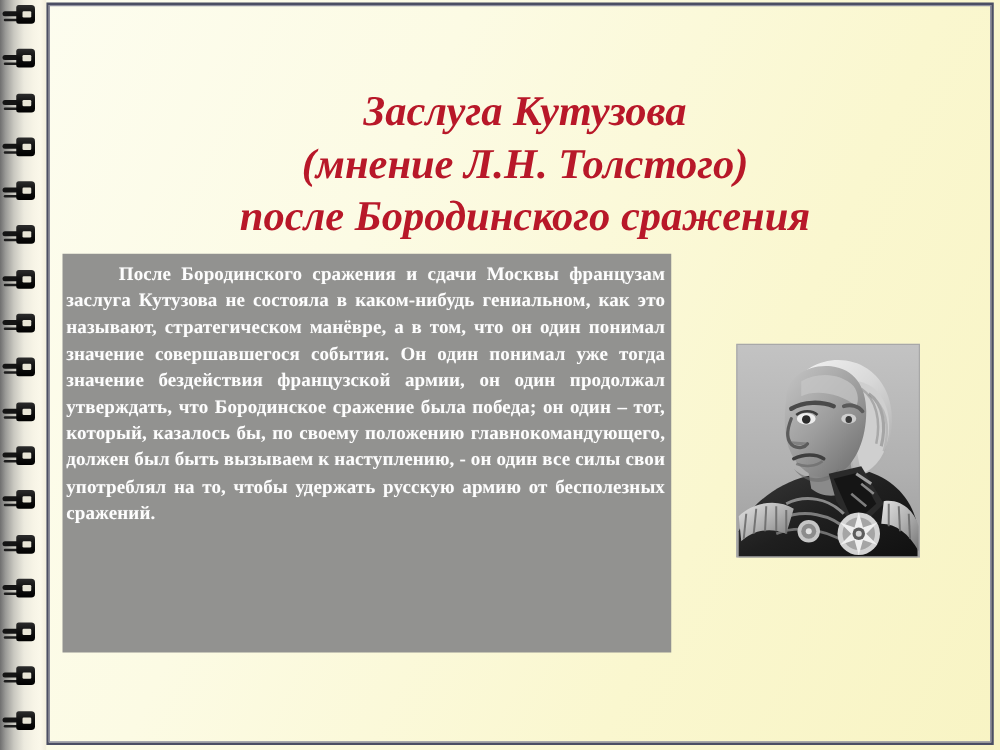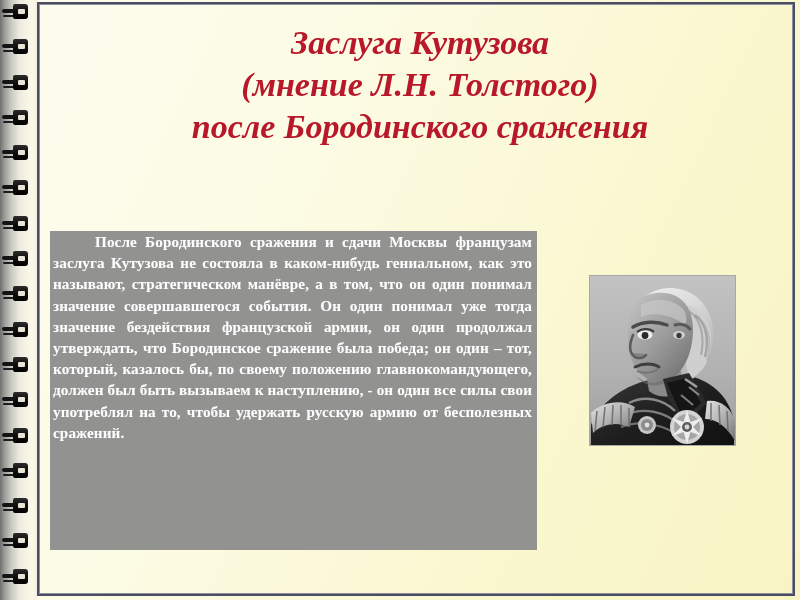--- a/index.html
+++ b/index.html
@@ -90,36 +90,35 @@
     color: #b81829;
     font-family: "Liberation Serif", serif;
     font-weight: bold;
     font-style: italic;
     font-size: 35px;
     line-height: 42px;
     letter-spacing: 0px;
     z-index: 3;
   }
   #title .tl { display: block; white-space: nowrap; }
-  #title .tl-1 { font-size: 34px; }
+  #title .tl-1 { font-size: 34px; margin-top: 47px; }
   #title .tl-2 { font-size: 34px; }
   #title .tl-3 { font-size: 34px; }
 
   
   #text-panel {
     position: absolute;
     left: 50px;
     top: 203px;
     width: 487px;
     height: 319px;
     background: #929290;
     box-sizing: border-box;
-    padding: 0 5px 0 3px;
+    padding: 6px 5px 0 3px;
     z-index: 3;
-    margin-top: 28px;
   }
   #body-text {
     color: #fdfdfd;
     font-family: "Liberation Serif", serif;
     font-weight: bold;
     font-size: 15.2px;
     line-height: 21.2px;
     text-align: justify;
     text-indent: 42px;
     margin: 0;

